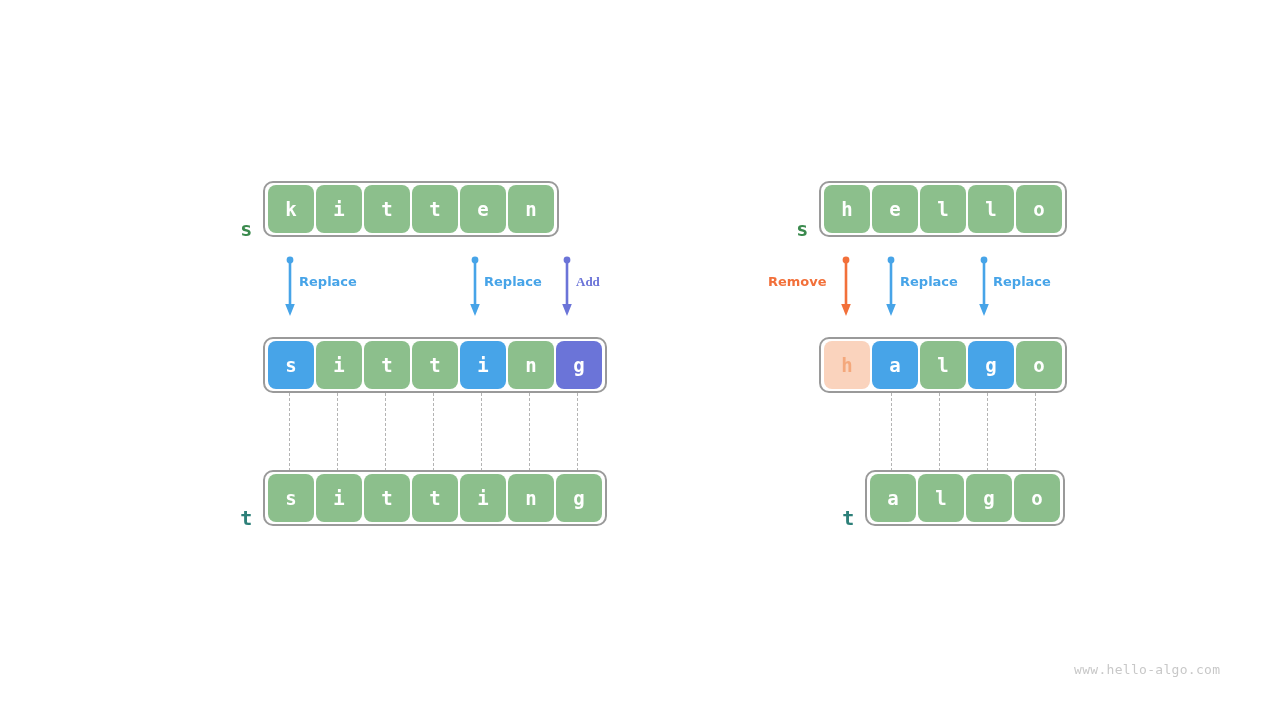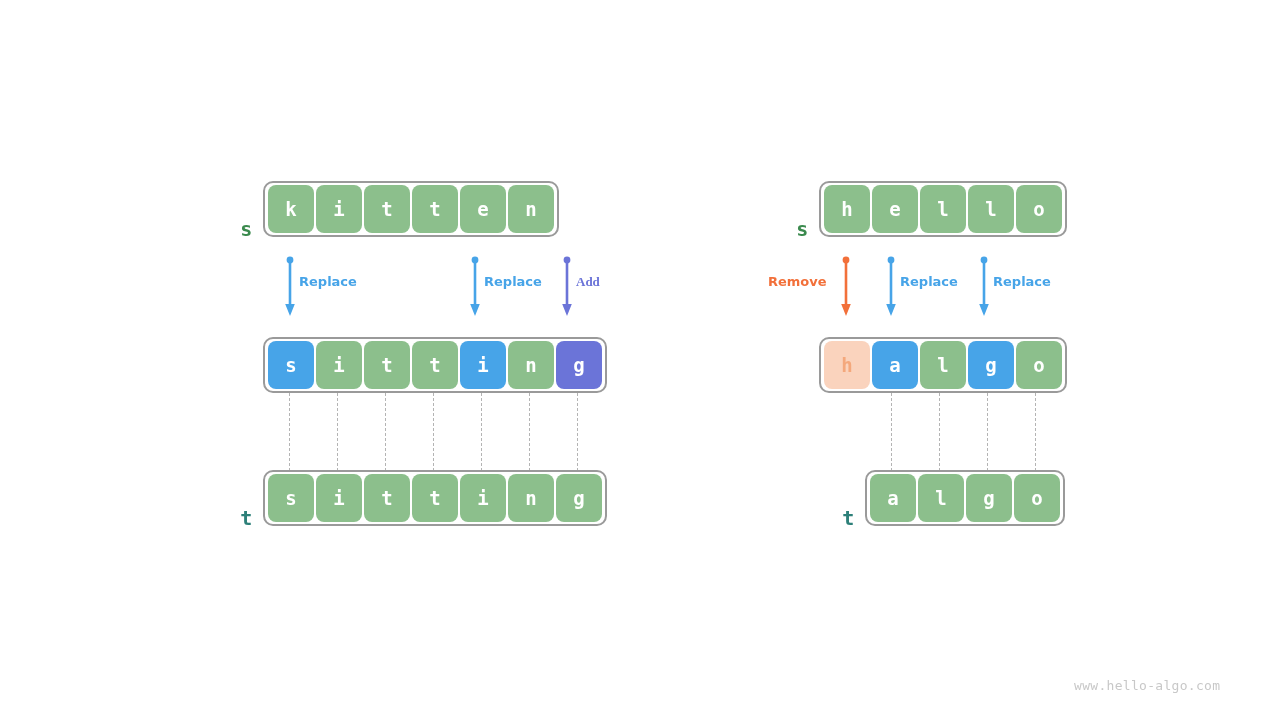--- a/index.html
+++ b/index.html
@@ -237,15 +237,15 @@
     <span class="sym-t">t</span><span class="eq" style="margin-left:18px;">=</span>
   </div>
 
   <div class="strrow" style="left:865px; top:470px;">
     <div class="cell green">a</div>
     <div class="cell green">l</div>
     <div class="cell green">g</div>
     <div class="cell green">o</div>
   </div>
 
-  <div class="watermark" style="left:1074px; top:678px;">www.hello-algo.com</div>
+  <div class="watermark" style="left:1074px; top:662px;">www.hello-algo.com</div>
 
 </div>
 
 </body></html>

